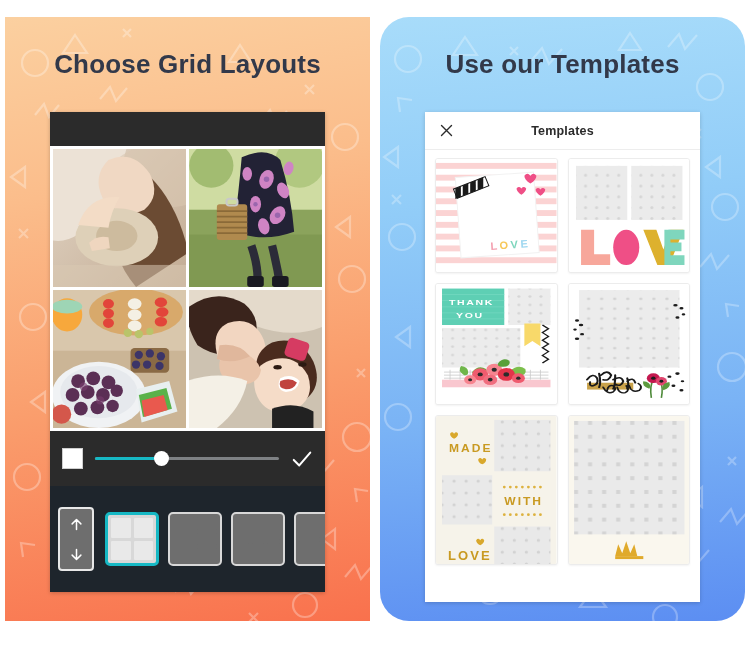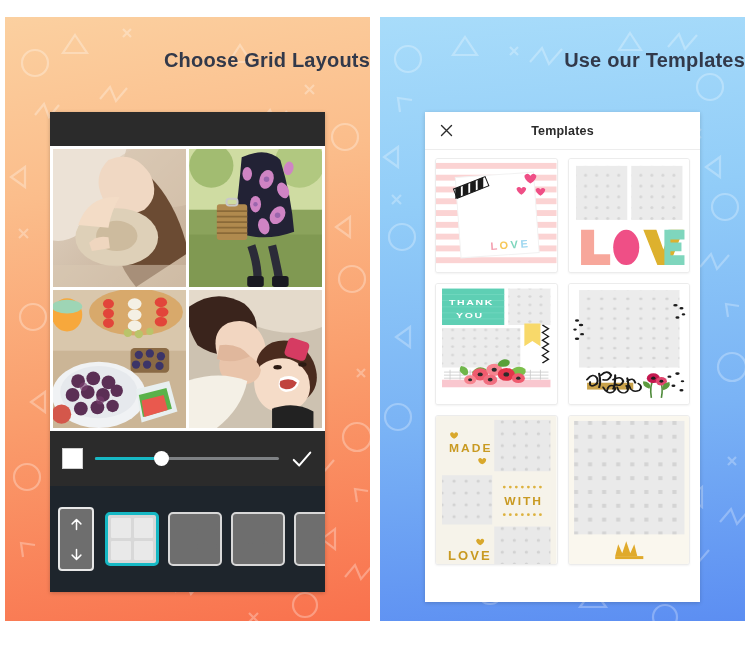--- a/index.html
+++ b/index.html
@@ -4,26 +4,26 @@
 <style>
   * { margin:0; padding:0; box-sizing:border-box; }
   html,body { width:750px; height:654px; background:#ffffff;
     font-family:"Liberation Sans", sans-serif; overflow:hidden; }
 
   .stage { position:relative; width:750px; height:654px; background:#fff; display:flex; }
 
   
   .panel { position:relative; width:365px; height:604px; margin-top:17px; overflow:hidden; }
   .panel-left  { margin-left:5px; background:linear-gradient(170deg,#fbd0a0 0%,#fbbd8b 28%,#fa9e6d 60%,#f9714d 100%); }
-  .panel-right { margin-left:10px; background:linear-gradient(175deg,#a8dcfa 0%,#92cdf8 30%,#7ab3f5 65%,#5c8ef2 100%); }
+  .panel-right { margin-left:10px; background:linear-gradient(175deg,#a8dcfa 0%,#92cdf8 30%,#7ab3f5 65%,#5c8ef2 100%);border-radius:29px; }
 
   .memphis { position:absolute; inset:0; opacity:.45; pointer-events:none; }
 
   
-  .panel-title { position:relative; text-align:right; font-size:20px; font-weight:bold;
+  .panel-title { position:relative; text-align:center; font-size:26px; font-weight:bold;
     color:#323murky; color:#32394a; letter-spacing:.2px; padding-top:32px; }
 
   
   .editor { position:absolute; left:45px; top:95px; width:275px; height:480px;
     background:#2b2b2b; box-shadow:0 1px 4px rgba(0,0,0,.22); display:flex; flex-direction:column; }
   .editor-topbar { height:34px; background:#2b2b2b; flex:none; }
 
   .photo-grid { flex:none; width:275px; height:285px; background:#ffffff;
     display:grid; grid-template-columns:1fr 1fr; grid-template-rows:1fr 1fr; gap:3px; padding:3px; }
   .cell { position:relative; overflow:hidden; background:#ddd; }

